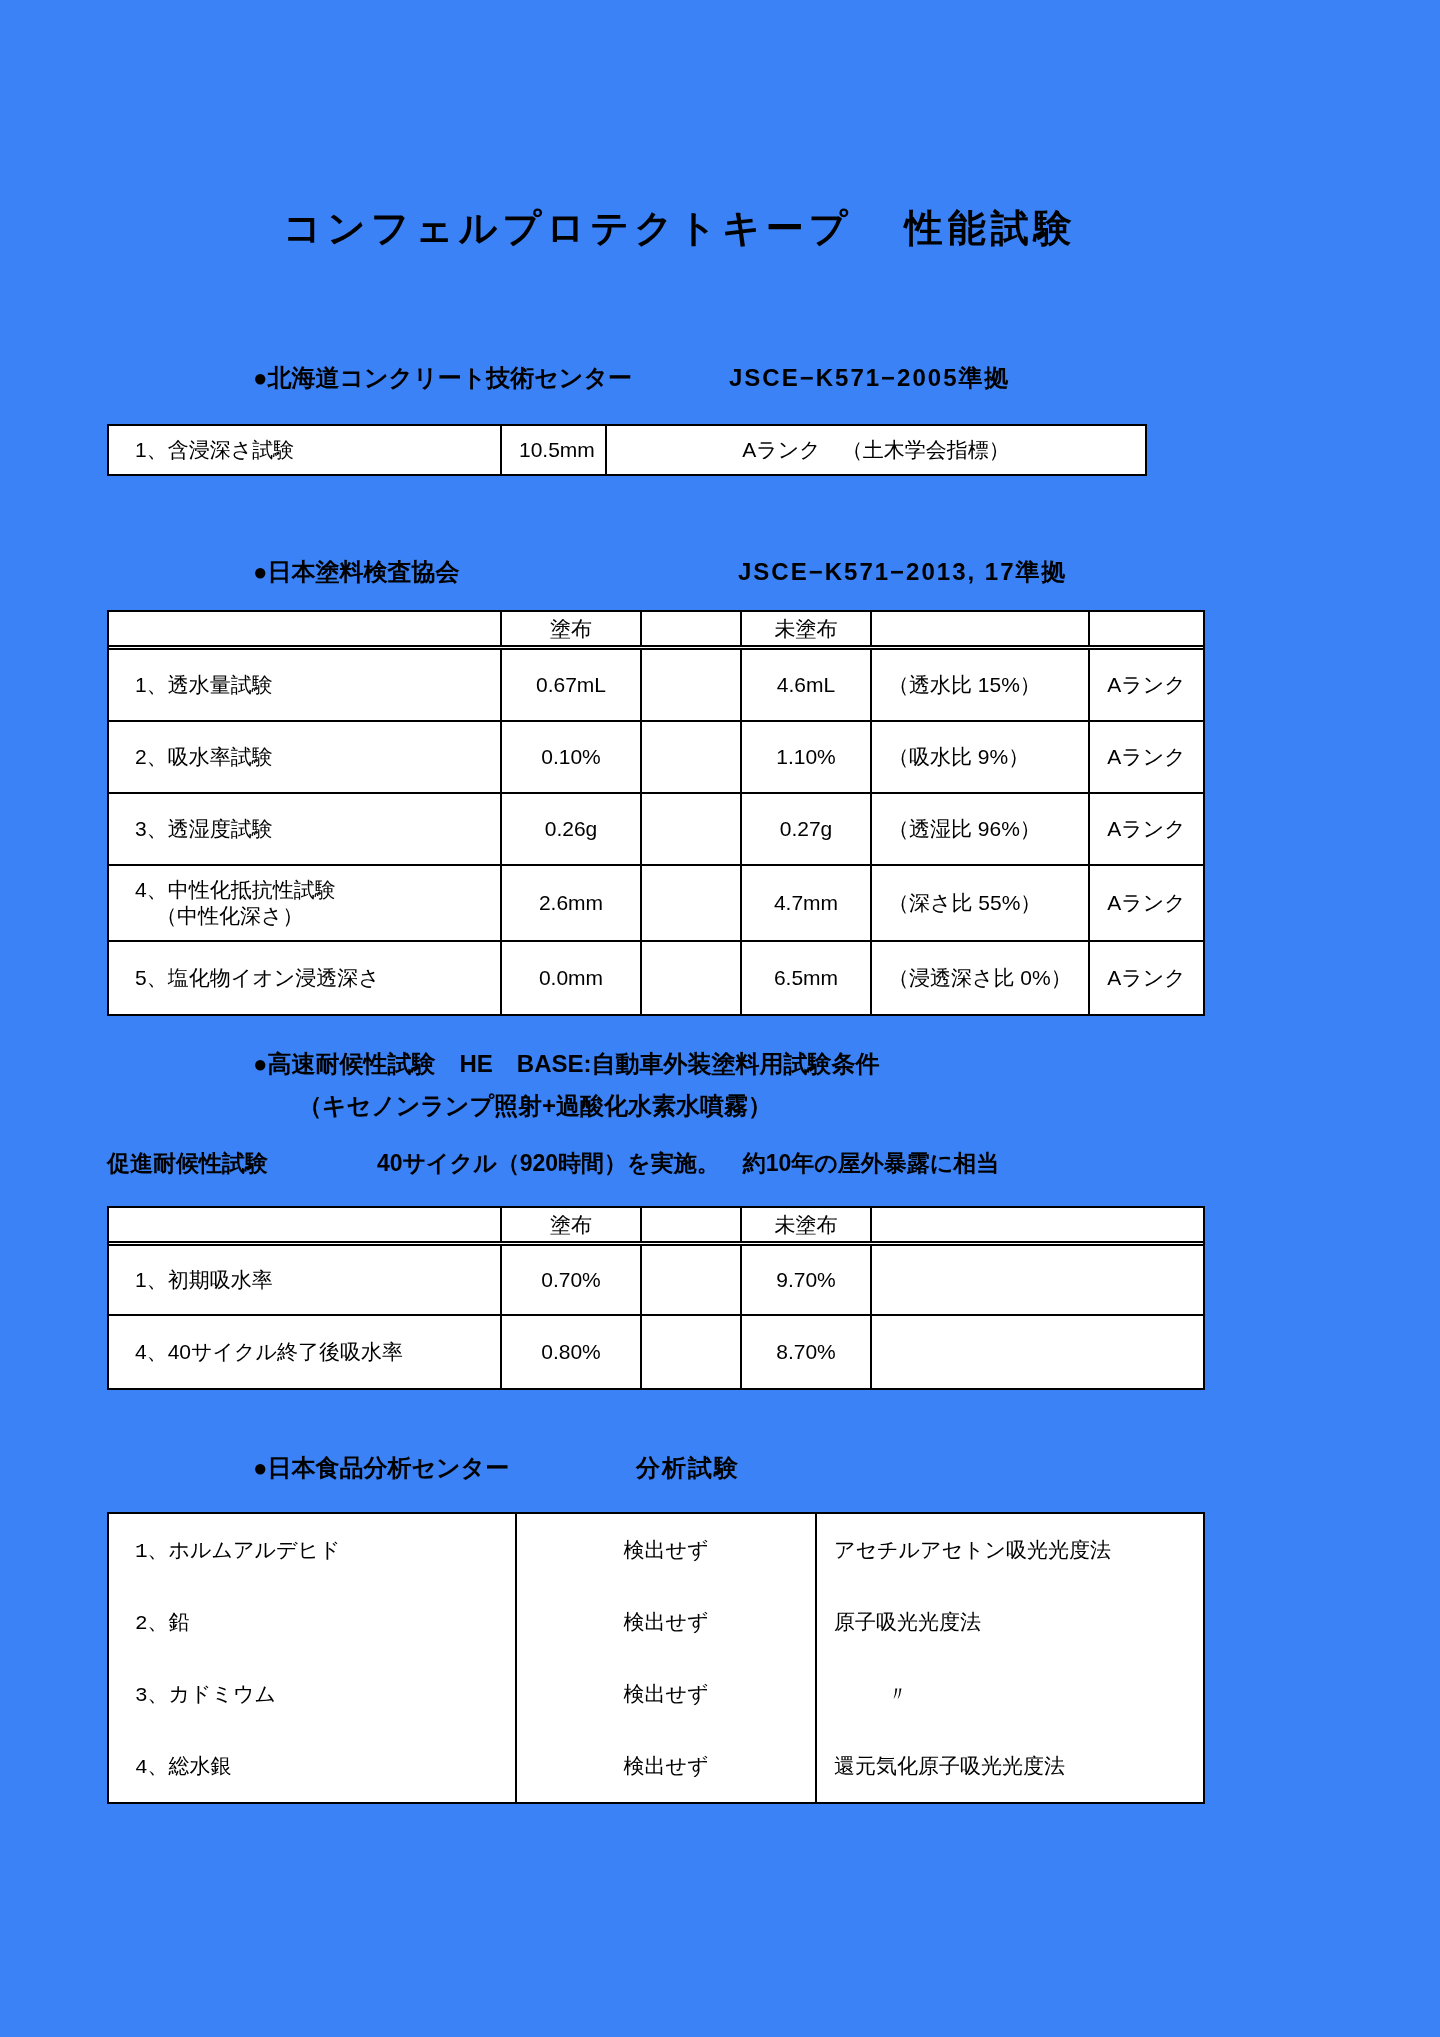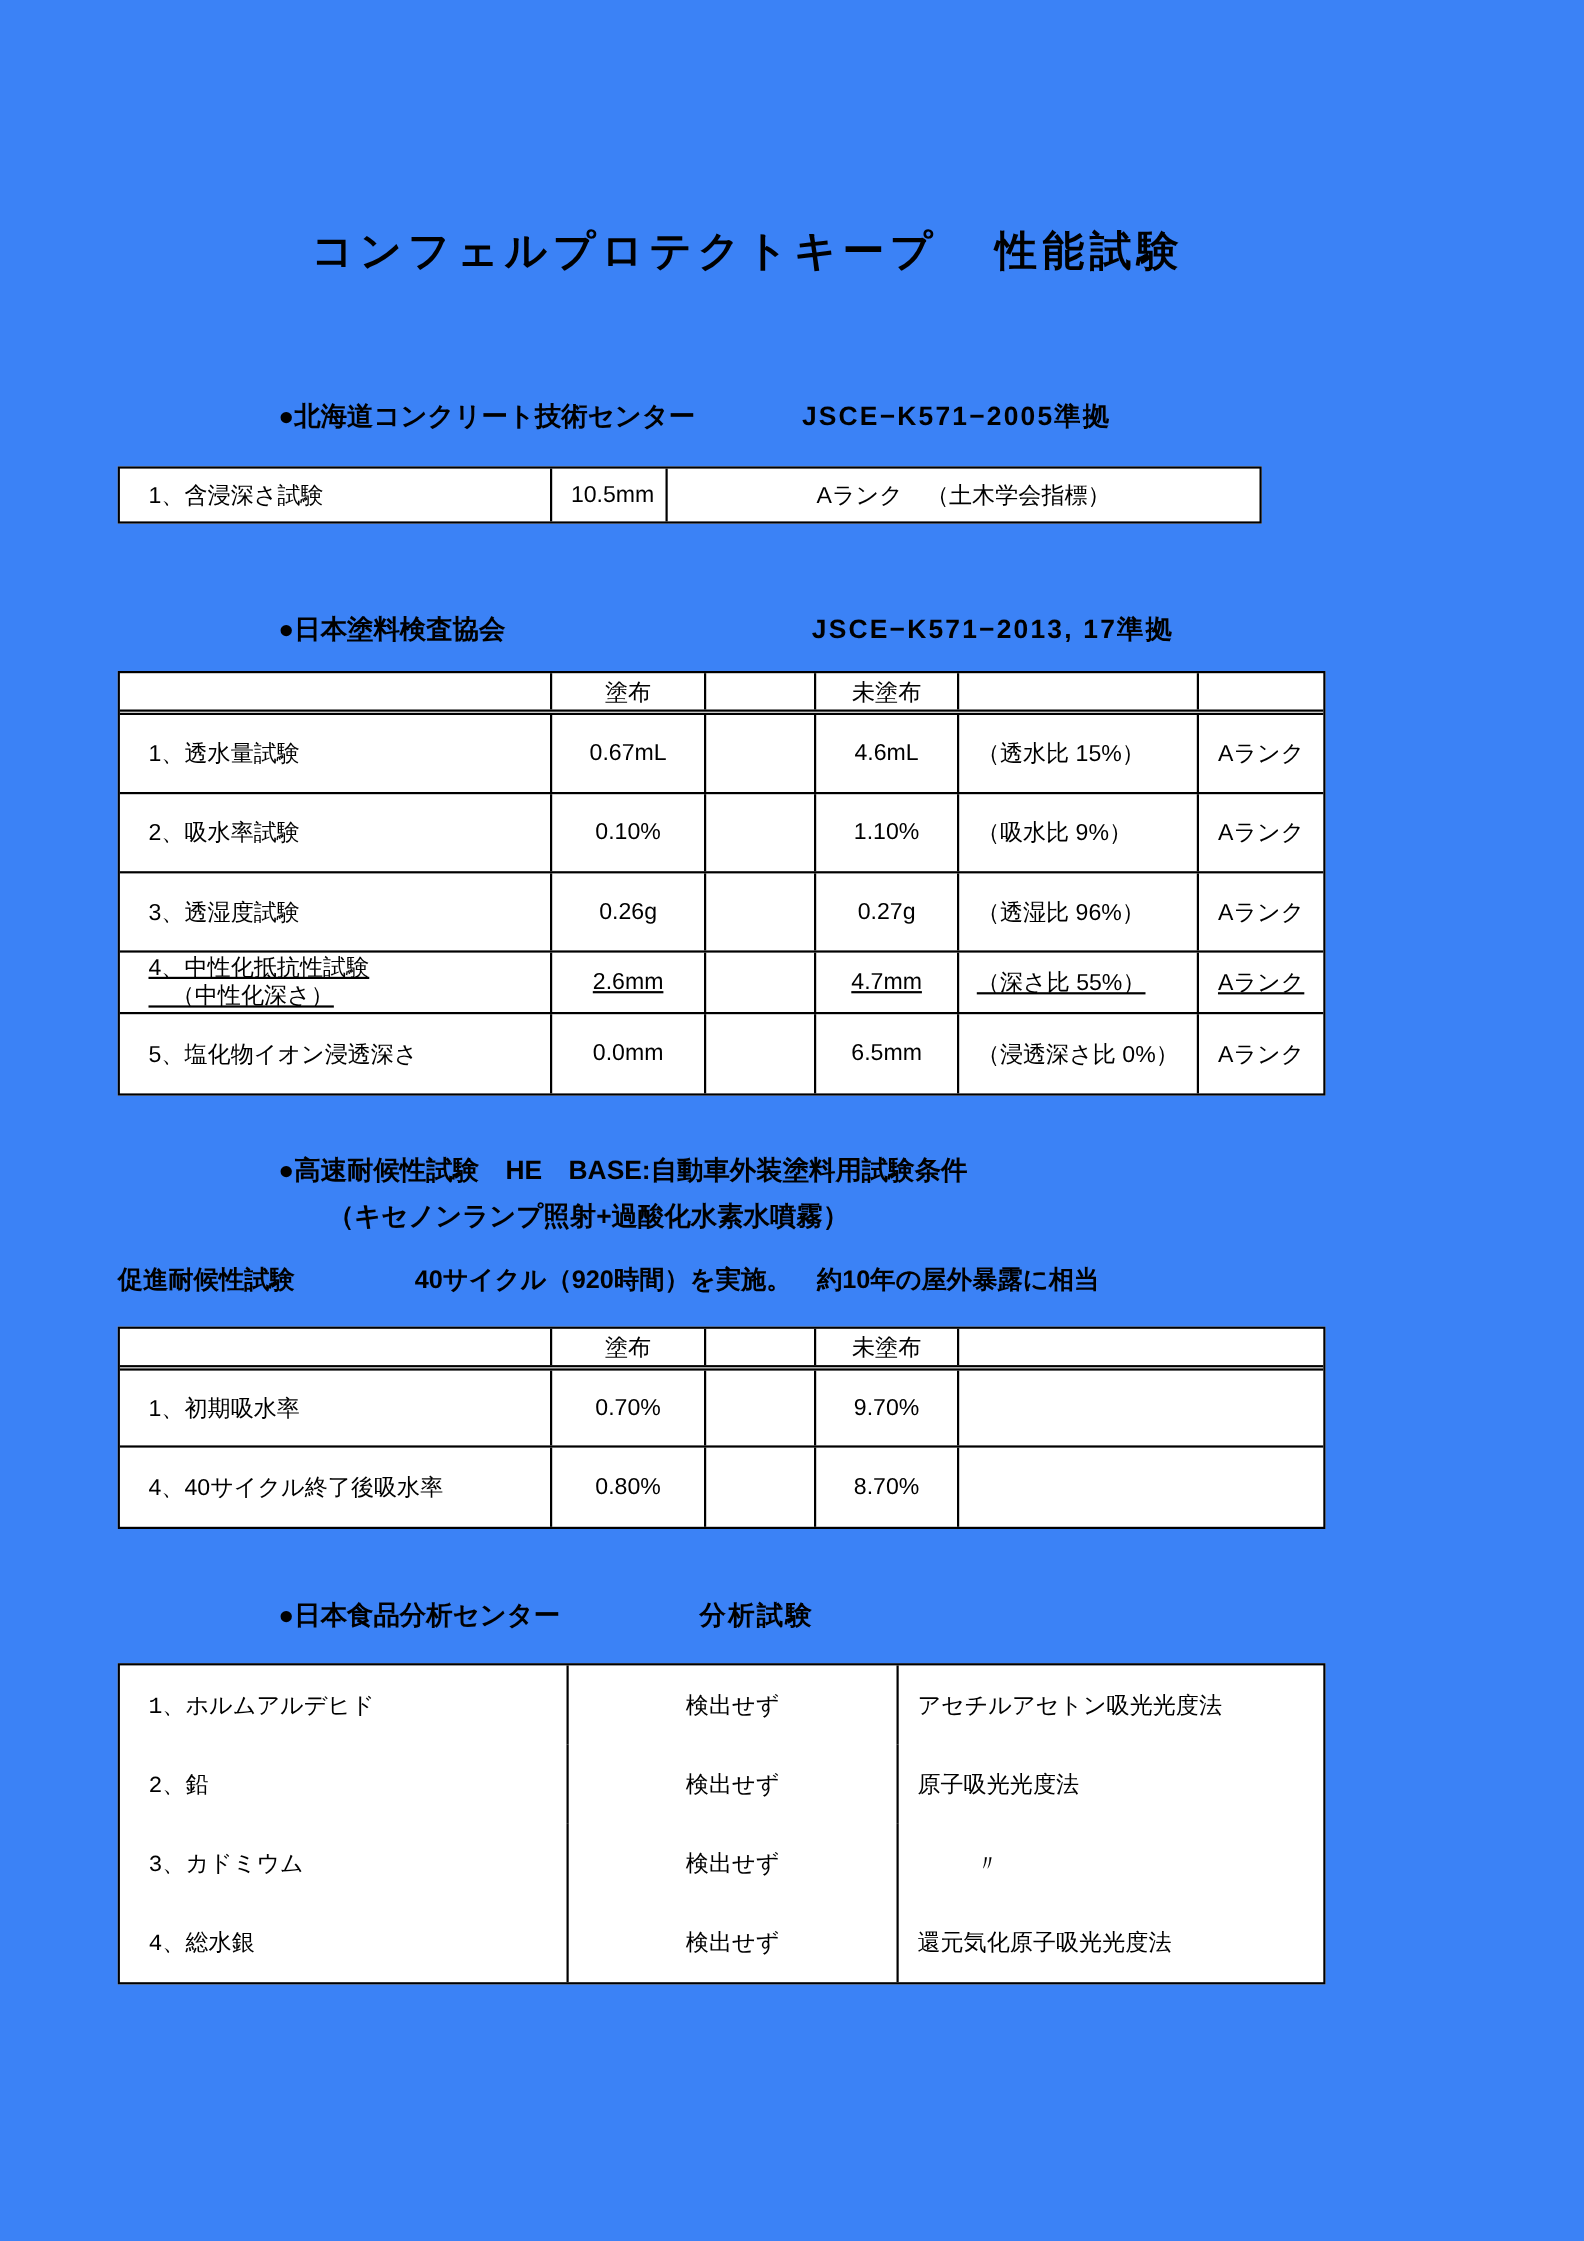--- a/index.html
+++ b/index.html
@@ -64,21 +64,21 @@
   .name2line span{display:block;}
   
   #table1{top:424px; left:107px; width:1040px;}
   #table1 .trow{height:48px;}
   #table1 .col-n{flex:0 0 393px;}
   #table1 .col-v{flex:0 0 105px;}
   
   #table2{top:610px; left:107px; width:1098px;}
   #table2 .trow.head{height:38px;}
   #table2 .trow.r{height:72px;}
-  #table2 .trow.r-tall{height:56px;text-decoration:underline;}
+  #table2 .trow.r-tall{height:76px;}
   #table2 .col-n{flex:0 0 393px;}
   #table2 .col-c{flex:0 0 140px;}
   #table2 .col-g{flex:0 0 100px;}
   #table2 .col-u{flex:0 0 130px;}
   #table2 .col-r{flex:0 0 218px;padding-left:16px;}
   
   #table3{top:1206px; left:107px; width:1098px;}
   #table3 .trow.head{height:38px;}
   #table3 .trow.r1{height:70px;}
   #table3 .trow.r2{height:72px;}

